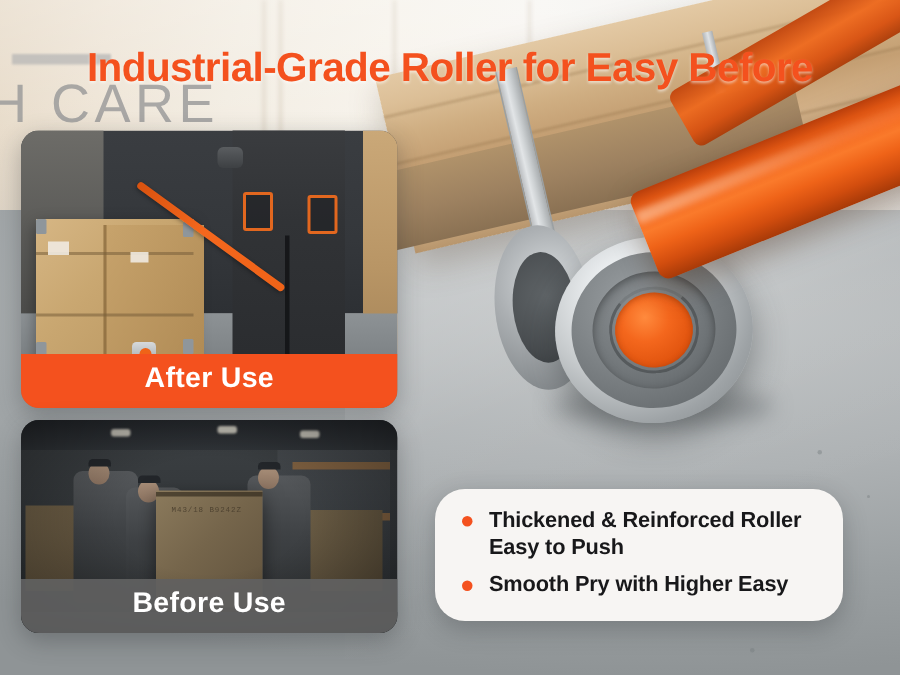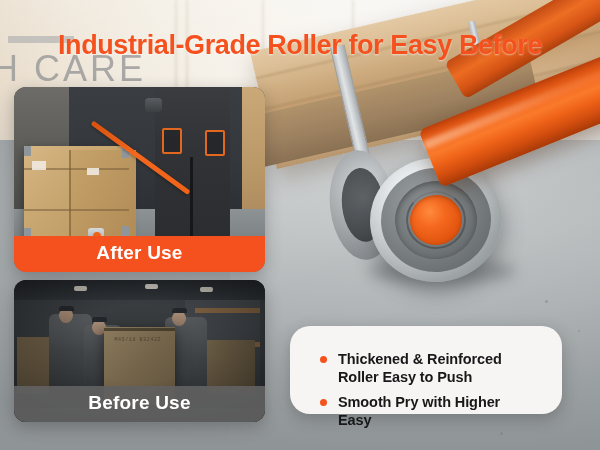--- a/index.html
+++ b/index.html
@@ -418,21 +418,21 @@
   .feature-panel {
     position: absolute;
     left: 290px; top: 326px;
     width: 272px; height: 88px;
     background: #f7f5f3;
     border-radius: 20px;
     box-shadow: 0 5px 16px rgba(40,44,48,0.28);
     box-sizing: border-box;
     padding: 12px 14px 10px 16px;
   }
-  .feature-list { margin: 12px; padding: 0; list-style: none; }
+  .feature-list { margin: 0; padding: 0; list-style: none; }
   .feature-item {
     display: flex;
     align-items: flex-start;
     margin-bottom: 7px;
   }
   .feature-item:last-child { margin-bottom: 0; }
   .bullet-dot {
     flex: 0 0 auto;
     width: 7px; height: 7px;
     border-radius: 50%;

